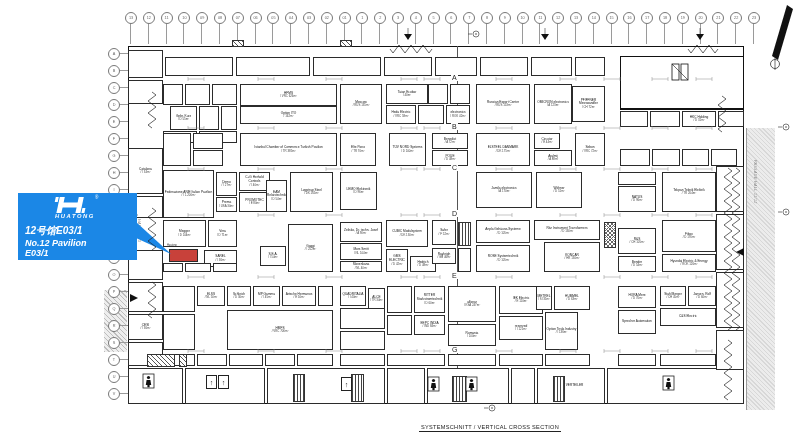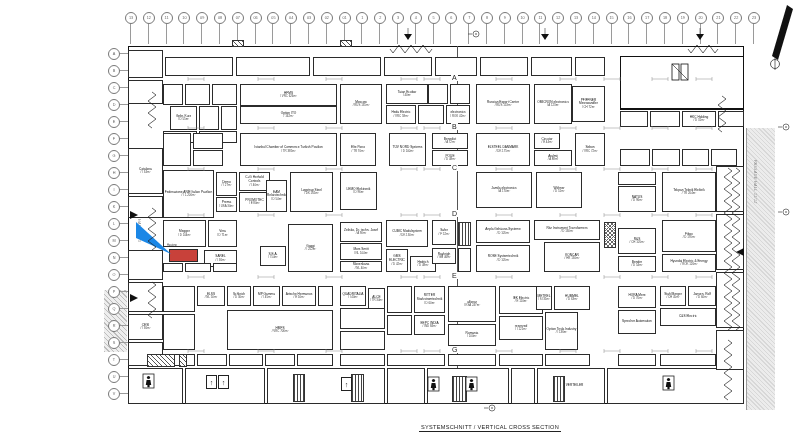--- a/index.html
+++ b/index.html
@@ -691,17 +691,35 @@
       <path d="M326,351 L342,351 M326,349 L326,353 M342,349 L342,353" stroke="#888" stroke-width="0.5" fill="none"></path>
       <path d="M401,351 L417,351 M401,349 L401,353 M417,349 L417,353" stroke="#888" stroke-width="0.5" fill="none"></path>
       <path d="M424,351 L440,351 M424,349 L424,353 M440,349 L440,353" stroke="#888" stroke-width="0.5" fill="none"></path>
       <path d="M496,351 L512,351 M496,349 L496,353 M512,349 L512,353" stroke="#888" stroke-width="0.5" fill="none"></path>
       <path d="M560,351 L576,351 M560,349 L560,353 M576,349 L576,353" stroke="#888" stroke-width="0.5" fill="none"></path>
       <path d="M604,351 L620,351 M604,349 L604,353 M620,349 L620,353" stroke="#888" stroke-width="0.5" fill="none"></path>
       <path d="M652,351 L668,351 M652,349 L652,353 M668,349 L668,353" stroke="#888" stroke-width="0.5" fill="none"></path>
       <path d="M696,351 L712,351 M696,349 L696,353 M712,349 L712,353" stroke="#888" stroke-width="0.5" fill="none"></path>
     </svg>
 
+  <div class="callout" style="background: rgb(27, 135, 230);">
+    <div class="logo-wrap">
+      <svg class="logo-mark" width="38" height="18" viewBox="0 0 38 18">
+        <g transform="skewX(-12)" fill="#ffffff">
+          <rect x="7" y="1" width="5" height="16"></rect>
+          <rect x="26" y="1" width="5" height="16"></rect>
+          <rect x="11" y="6.5" width="16" height="5"></rect>
+          <rect x="3" y="1" width="3" height="5"></rect>
+          <rect x="32" y="12" width="3" height="5"></rect>
+        </g>
+      </svg>
+      <span class="logo-reg">®</span>
+      <div class="logo-text">HUATONG</div>
+    </div>
+    <div class="co-l1">12号馆E03/1</div>
+    <div class="co-l2">No.12 Pavilion</div>
+    <div class="co-l3">E03/1</div>
+  </div>
 
   <div class="titleblock">
     <span>SYSTEMSCHNITT / VERTICAL CROSS SECTION</span>
   </div>
 </div>
 
 </body></html>

